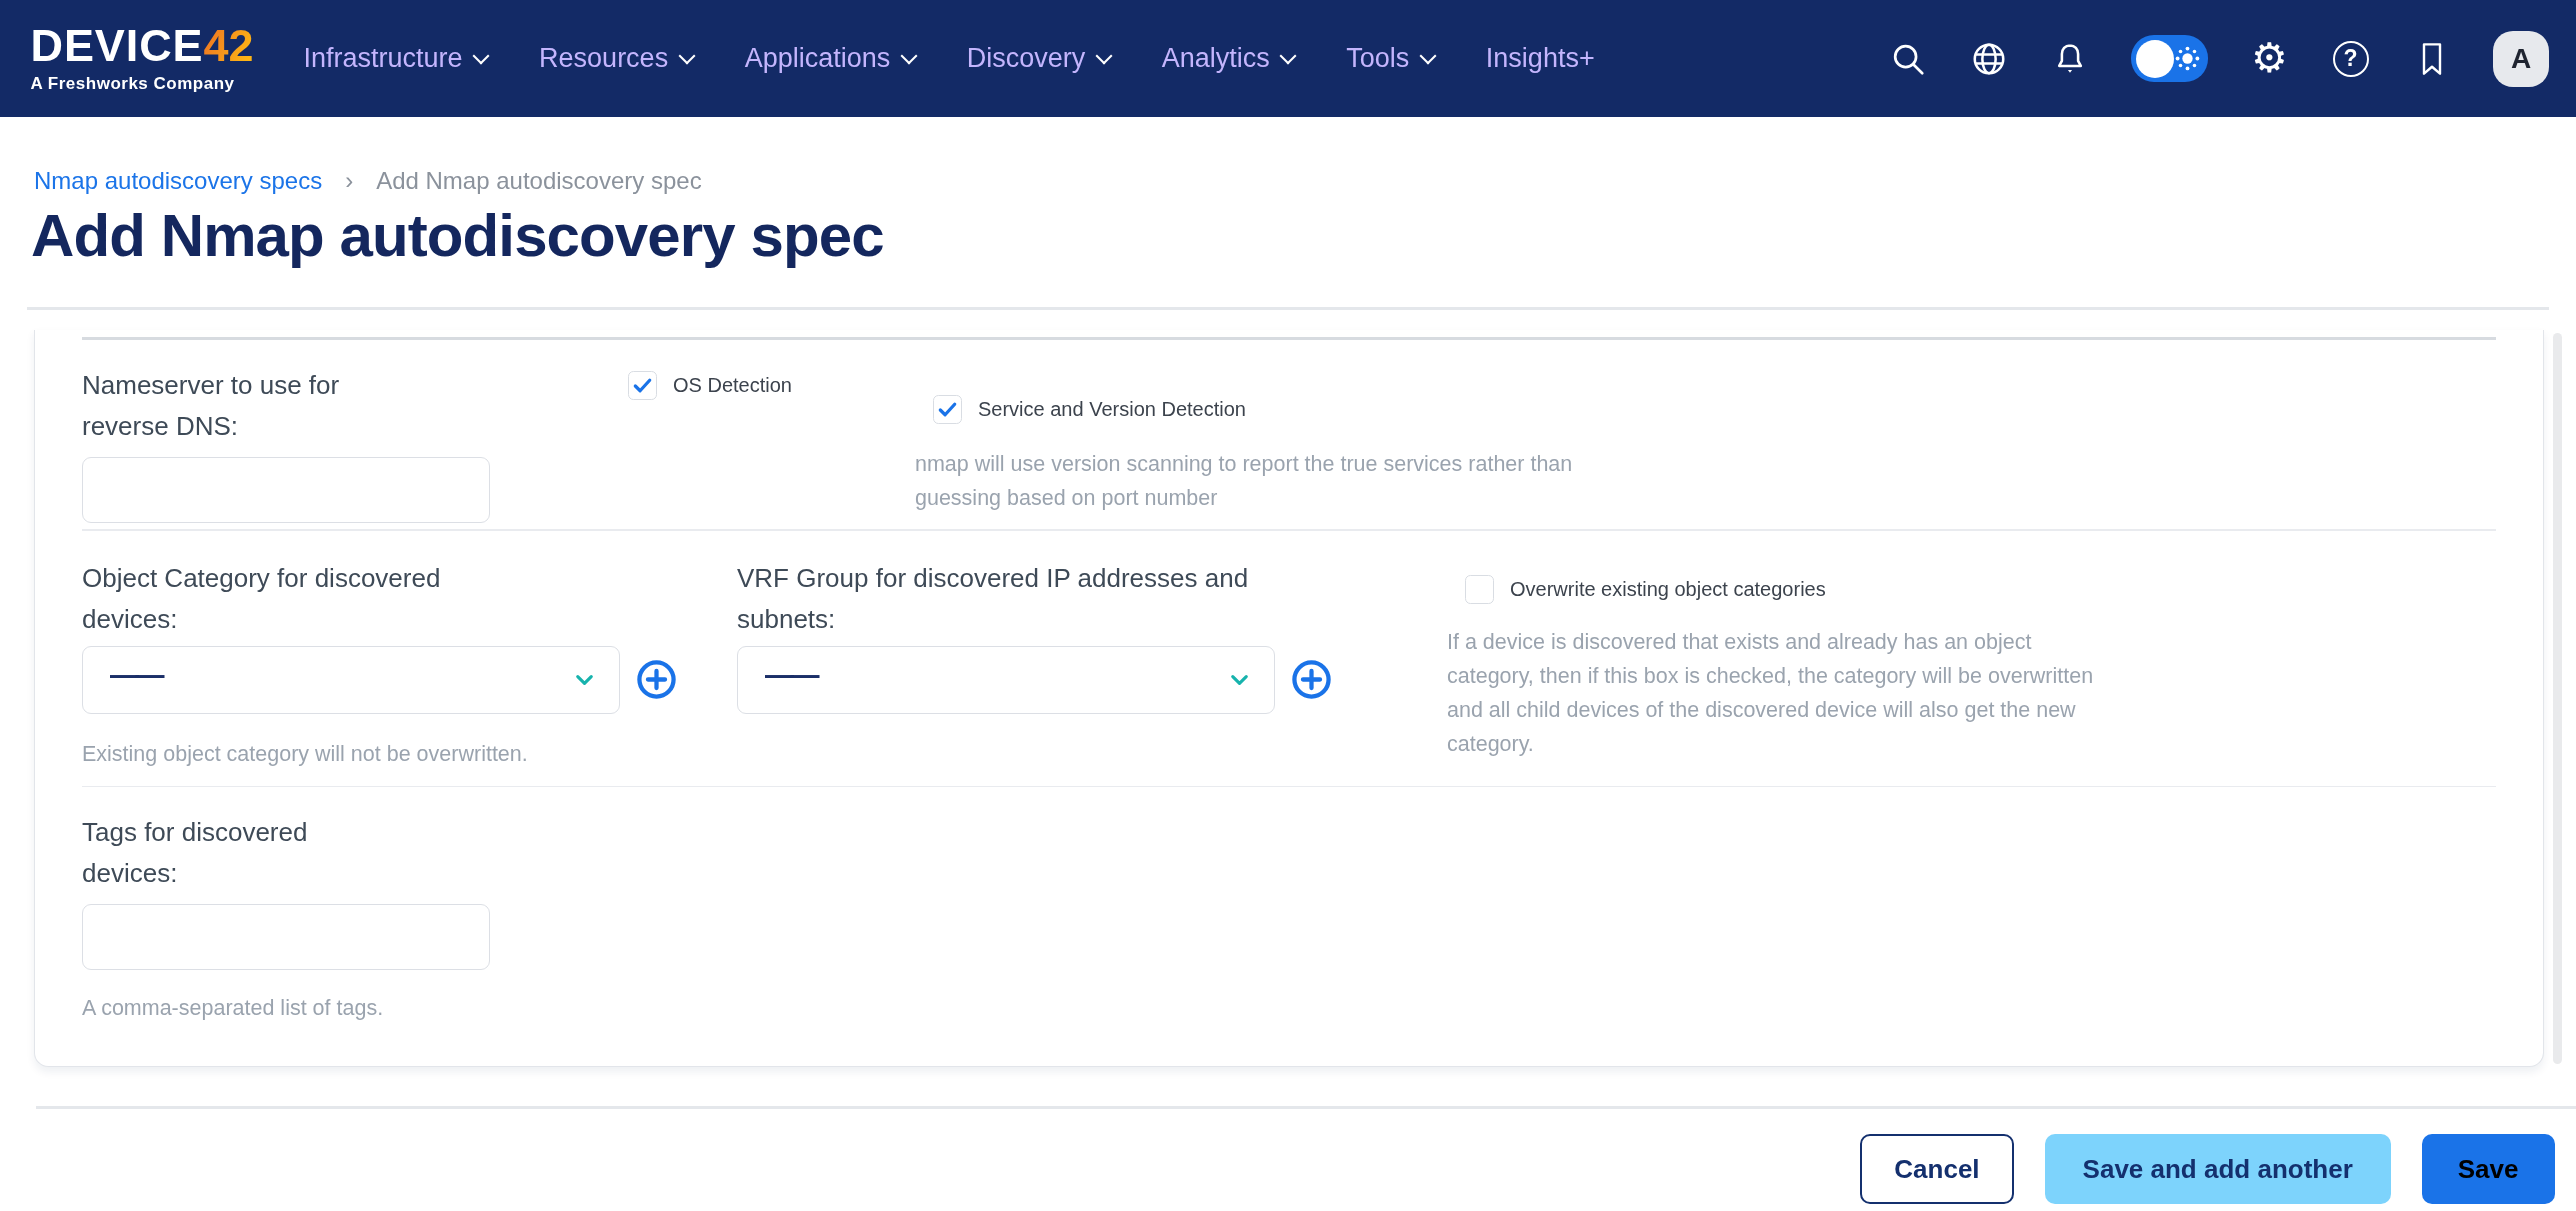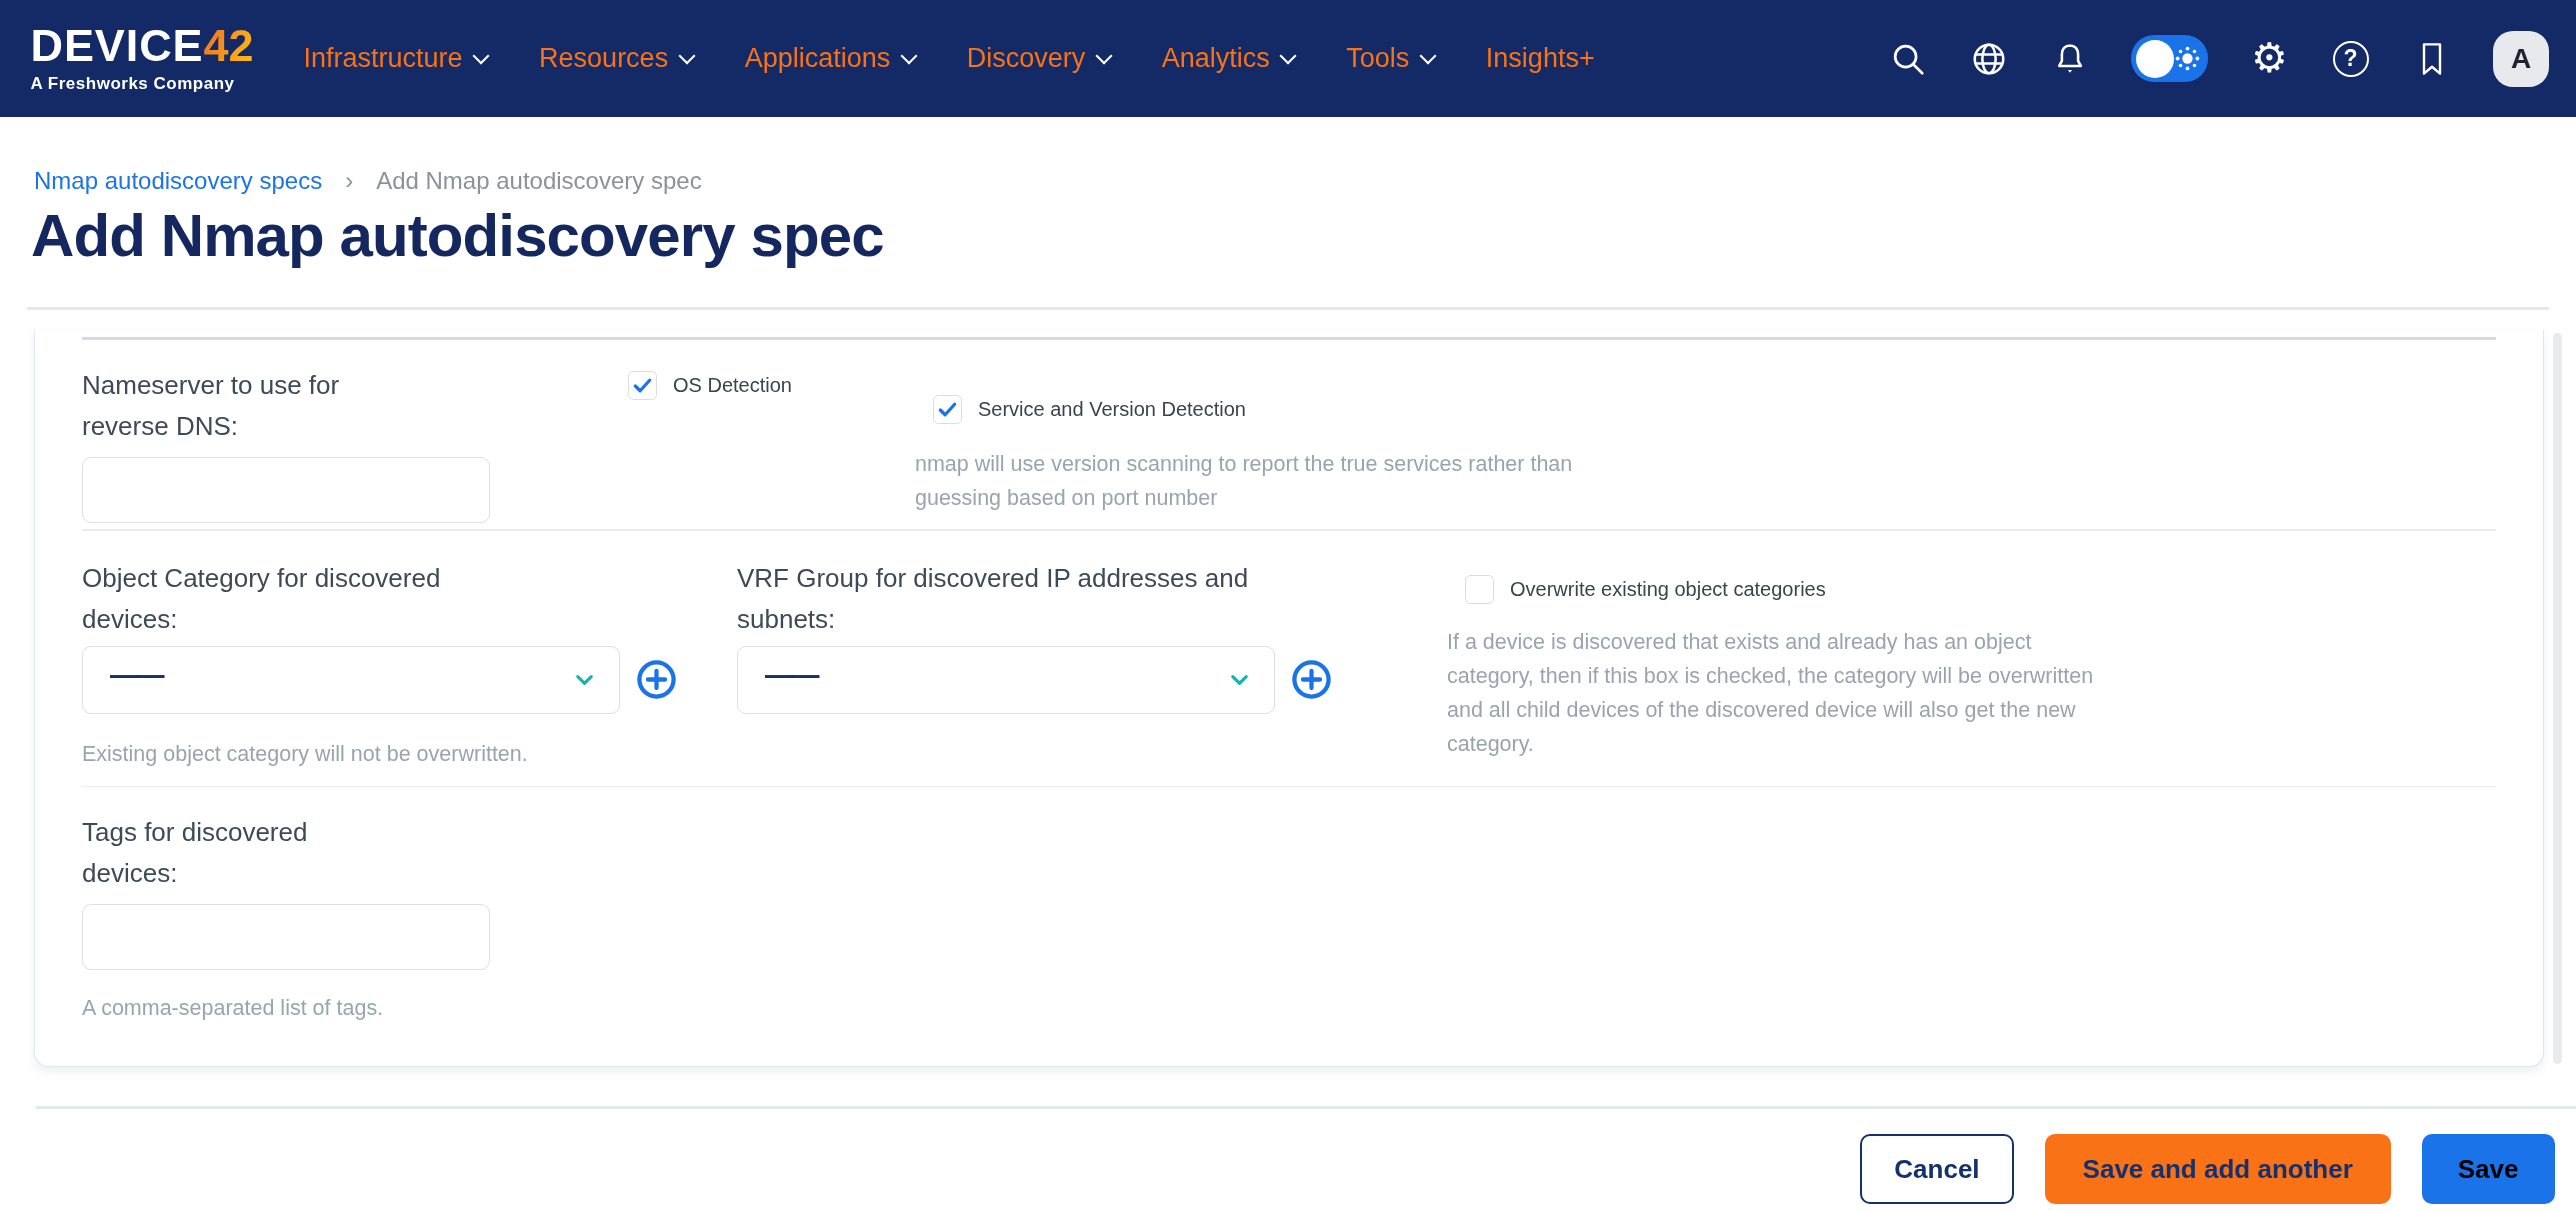--- a/index.html
+++ b/index.html
@@ -12,21 +12,21 @@
     background:#132a66; display:flex; align-items:center; padding:0 27px 0 30.5px; }
   .logo { display:flex; flex-direction:column; justify-content:center; margin-right:50px; cursor:pointer; }
   .logo-row { display:flex; align-items:baseline; line-height:1; }
   .logo-word { font-size:45px; font-weight:700; color:#ffffff; letter-spacing:0.9px; }
   .logo-accent { font-size:45px; font-weight:800;
     background:linear-gradient(115deg,#ee7623 10%,#fdb515 85%);
     -webkit-background-clip:text; background-clip:text; color:transparent; }
   .logo-tagline { font-size:17px; font-weight:700; color:#ffffff; letter-spacing:0.5px; margin-top:5.4px; }
 
   .nav-items { display:flex; align-items:center; gap:52px; }
-  .nav-item { color:#f97316; font-size:27px; font-weight:500; cursor:pointer;
+  .nav-item { color:#c4b5fd; font-size:27px; font-weight:500; cursor:pointer;
     display:flex; align-items:center; white-space:nowrap; }
   .nav-item.dd::after { content:""; width:10px; height:10px;
     border-right:2.2px solid #fff; border-bottom:2.2px solid #fff;
     transform:rotate(45deg); display:inline-block; margin-left:12.5px; margin-top:-5.4px; }
 
   .nav-icons { margin-left:auto; display:flex; align-items:center; gap:42px; }
   .icon-btn { width:39px; height:39px; display:flex; align-items:center; justify-content:center; cursor:pointer; }
   .icon-btn svg { display:block; }
   .gear-glyph { font-family:"DejaVu Sans", sans-serif; font-size:41px; color:#fff; line-height:1; }
   .help-circle { width:36px; height:36px; border:2.3px solid #fff; border-radius:50%;
@@ -85,21 +85,21 @@
   .page-scrollbar { position:absolute; right:14.3px; top:333px; width:9px; height:731px;
     background:#e9eaec; border-radius:4.5px; cursor:pointer; }
 
   
   .footer-divider { position:absolute; left:36px; right:0; top:1106px; height:2.7px; background:#e4e7eb; }
   .footer-buttons { position:absolute; right:21.5px; top:1134px; display:flex; gap:31px; align-items:center; }
   .btn { height:70px; border-radius:10px; font-size:26px; font-weight:700;
     font-family:"Liberation Sans", sans-serif; display:flex; align-items:center;
     justify-content:center; cursor:pointer; border:none; white-space:nowrap; }
   .btn-cancel { background:#fff; border:2.7px solid #14306e; color:#14306e; padding:0 32px; }
-  .btn-save-add { background:#f97316; color:#14306e; padding:4px 38px; }
+  .btn-save-add { background:#7dd3fc; color:#14306e; padding:4px 38px; }
   .btn-save { background:#1a73e8; color:#000000; padding:0 36px; }
 </style>
 </head>
 <body>
 
 <header class="navbar">
   <div class="logo">
     <div class="logo-row">
       <span class="logo-word">DEVICE</span>
         <span class="logo-accent">42</span>

